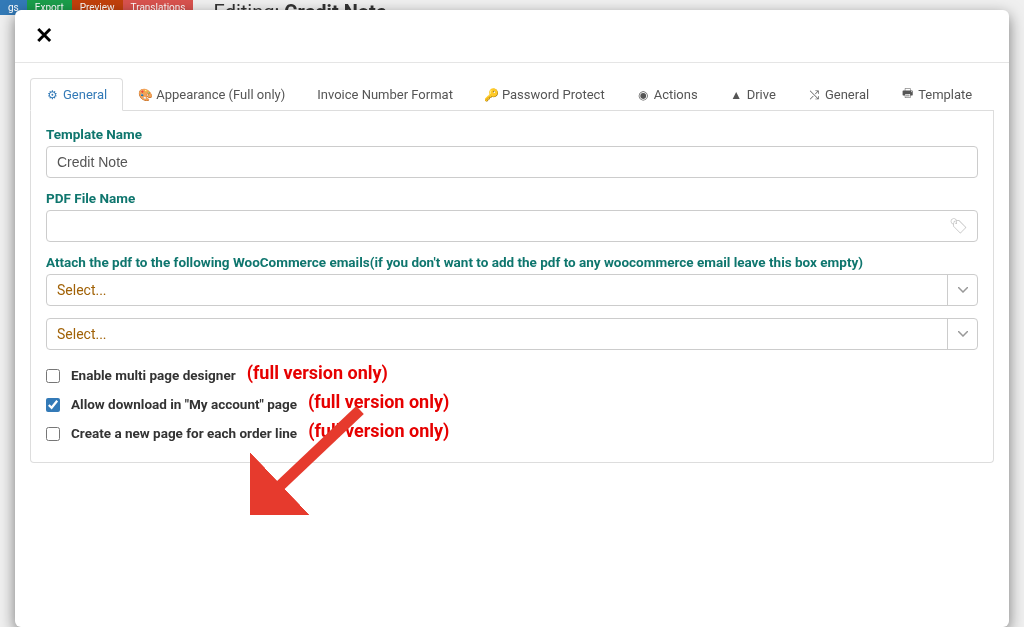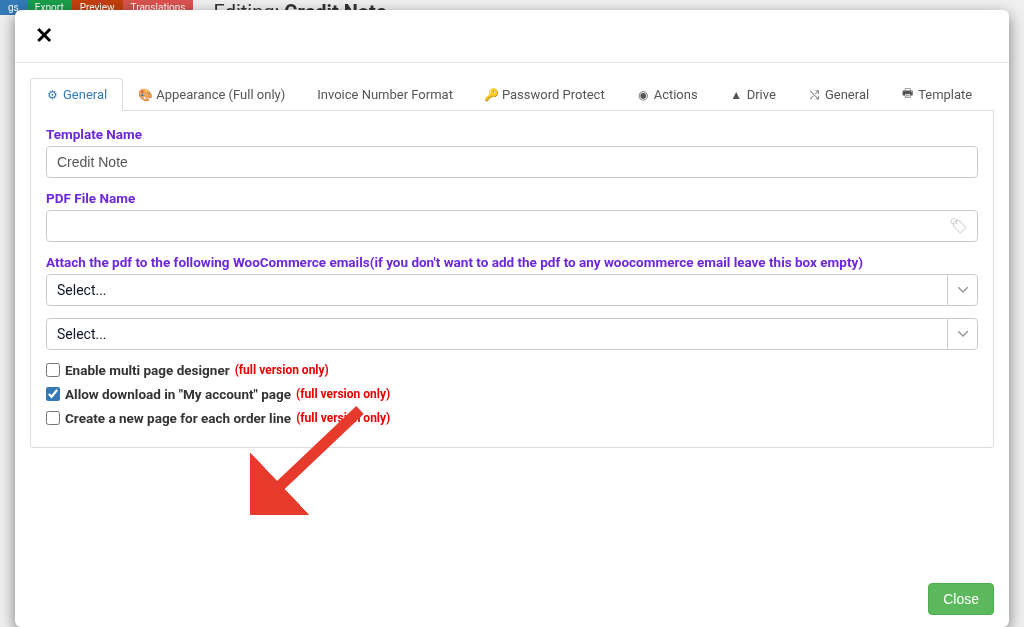--- a/index.html
+++ b/index.html
@@ -102,21 +102,21 @@
       padding: 15px;
       border-bottom-left-radius: 4px;
       border-bottom-right-radius: 4px;
     }
     .form-group { margin-bottom: 12px; }
     .form-label {
       font-weight: 700;
       font-size: 13.5px;
       display: block;
       margin-bottom: 4px;
-      color: #6d28d9;
+      color: #0f766e;
     }
     .form-control {
       width: 100%;
       padding: 7px 10px;
       border: 1px solid #ccc;
       border-radius: 4px;
       font-size: 14px;
       color: #555;
       background: #fff;
     }
@@ -129,59 +129,59 @@
       display: flex;
       align-items: stretch;
       background: #fff;
     }
     .select-value {
       flex: 1;
       padding: 7px 10px;
       font-size: 14px;
       color: #555;
     }
-    .select-value.placeholder { color: #0f172a; }
+    .select-value.placeholder { color: #a16207; }
     .select-arrow {
       width: 30px;
       border-left: 1px solid #ccc;
       display: flex;
       align-items: center;
       justify-content: center;
       color: #999;
     }
     .input-icon-wrap { position: relative; }
     .input-tag-icon {
       position: absolute;
       right: 10px;
       top: 50%;
       transform: translateY(-50%);
       color: #bbb;
       font-size: 15px;
     }
     .checkbox-row {
       display: flex;
-      align-items: center;
-      gap: 5px;
+      align-items: flex-end;
+      gap: 11px;
       margin-bottom: 6px;
       margin-top: 8px;
     }
     .checkbox-row input[type="checkbox"] {
       width: 14px;
       height: 14px;
       accent-color: #337ab7;
     }
     .checkbox-label {
       font-weight: 700;
       font-size: 13.5px;
       color: #333;
     }
     .full-only {
       color: #e60000;
       font-weight: 700;
-      font-size: 12px;
+      font-size: 18px;
     }
     .modal-footer {
       padding: 12px 15px;
       display: flex;
       justify-content: flex-end;
     }
     .btn-close {
       background: #5cb85c;
       color: #fff;
       border: 1px solid #4cae4c;
@@ -305,23 +305,20 @@
       </div>
 
       <div class="checkbox-row">
         <input type="checkbox" style="">
         <span class="checkbox-label">Create a new page for each order line </span>
         <span class="full-only">(full version only)</span>
       </div>
     </div>
   </div>
 
-  <div class="modal-footer">
-    <button class="btn-close">Close</button>
-  </div>
 </div>
 
 <svg class="red-arrow" viewBox="0 0 120 110">
   <defs>
     <marker id="arrh" markerWidth="10" markerHeight="10" refX="2" refY="5" orient="auto">
       <path d="M0,0 L10,5 L0,10 Z" fill="#e63a2d"></path>
     </marker>
   </defs>
   <line x1="110" y1="5" x2="15" y2="95" stroke="#e63a2d" stroke-width="11" marker-end="url(#arrh)"></line>
 </svg>

